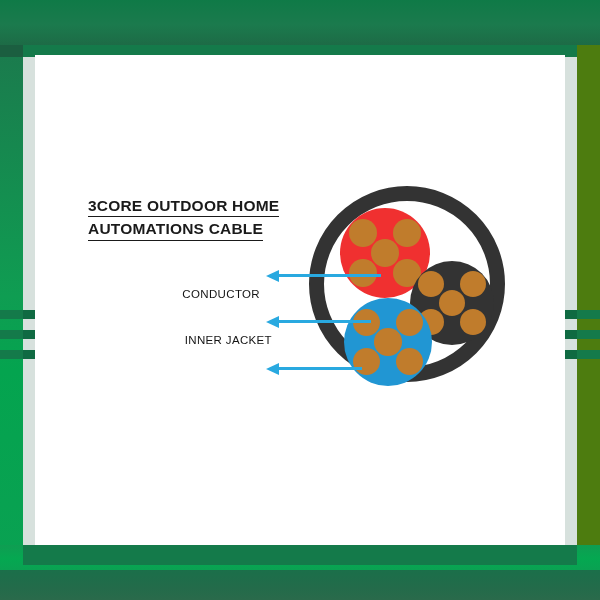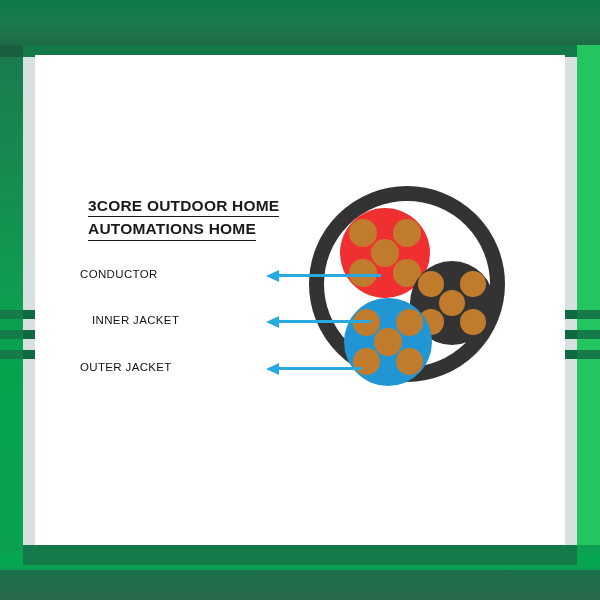--- a/index.html
+++ b/index.html
@@ -1,21 +1,21 @@
 <!DOCTYPE html>
 <html><head>
 <meta charset="utf-8">
 <style>
   html,body{margin:0;padding:0;}
   body{
     width:600px;height:600px;overflow:hidden;
     font-family:"Liberation Sans","DejaVu Sans",sans-serif;
     background:#ffffff;
   }
-  #stage{position:relative;width:600px;height:600px;overflow:hidden;background:#22c55e;}
+  #stage{position:relative;width:600px;height:600px;overflow:hidden;background:#4d7c0f;}
 
   
   .bg-top{
     position:absolute;left:0;top:0;width:600px;height:45px;
     background:linear-gradient(180deg,#0f7a47 0%,#1b7a4d 55%,#1d6b46 100%);
   }
   .bg-top-inner{
     position:absolute;left:0;top:45px;width:577px;height:12px;
     background:#1b5e40;
   }
@@ -68,21 +68,21 @@
     border-bottom:1.6px solid #1a1a1a;
     width:max-content;
     padding-bottom:1px;
   }
   .title .tline + .tline{margin-top:2px;}
 
   
   .label{
     position:absolute;
     font-size:11.5px;font-weight:400;letter-spacing:.35px;
-    color:#141414;white-space:nowrap;text-align:left;
+    color:#141414;white-space:nowrap;text-align:right;margin-top:20px;
   }
   .lbl-conductor{left:80px;top:268px;width:180px;}
   .lbl-inner{left:92px;top:314px;width:180px;}
   .lbl-outer{left:80px;top:361px;width:180px;}
 
   
   .arrow{position:absolute;height:12px;}
   .arrow .shaft{
     position:absolute;left:12px;top:4px;height:2.6px;
     background:#29a9e0;
@@ -154,21 +154,21 @@
   <div class="hbar dark" style="left:565px;top:310px;width:12px;"></div>
   <div class="hbar" style="left:565px;top:330px;width:35px;"></div>
   <div class="hbar dark" style="left:565px;top:330px;width:12px;"></div>
   <div class="hbar" style="left:565px;top:350px;width:35px;"></div>
   <div class="hbar dark" style="left:565px;top:350px;width:12px;"></div>
 
   <div class="panel"></div>
 
   <div class="title">
     <span class="tline">3CORE OUTDOOR HOME</span>
-    <span class="tline">AUTOMATIONS HOME</span>
+    <span class="tline">AUTOMATIONS CABLE</span>
   </div>
 
   <div class="cable">
     <div class="outer-jacket"></div>
 
     <div class="core core-red">
       <div class="strand s-tl"></div>
       <div class="strand s-tr"></div>
       <div class="strand s-c"></div>
       <div class="strand s-bl"></div>
@@ -200,15 +200,14 @@
     <div class="head"></div>
     <div class="shaft"></div>
   </div>
   <div class="arrow arrow-outer">
     <div class="head"></div>
     <div class="shaft"></div>
   </div>
 
   <div class="label lbl-conductor">CONDUCTOR</div>
   <div class="label lbl-inner">INNER JACKET</div>
-  <div class="label lbl-outer">OUTER JACKET</div>
 
 </div>
 
 </body></html>

